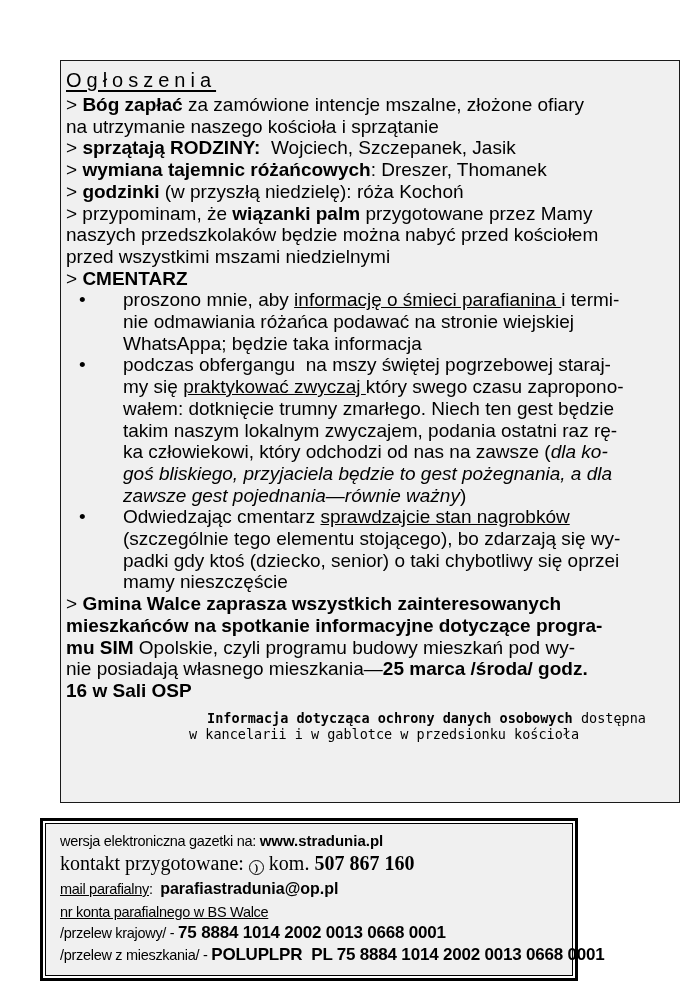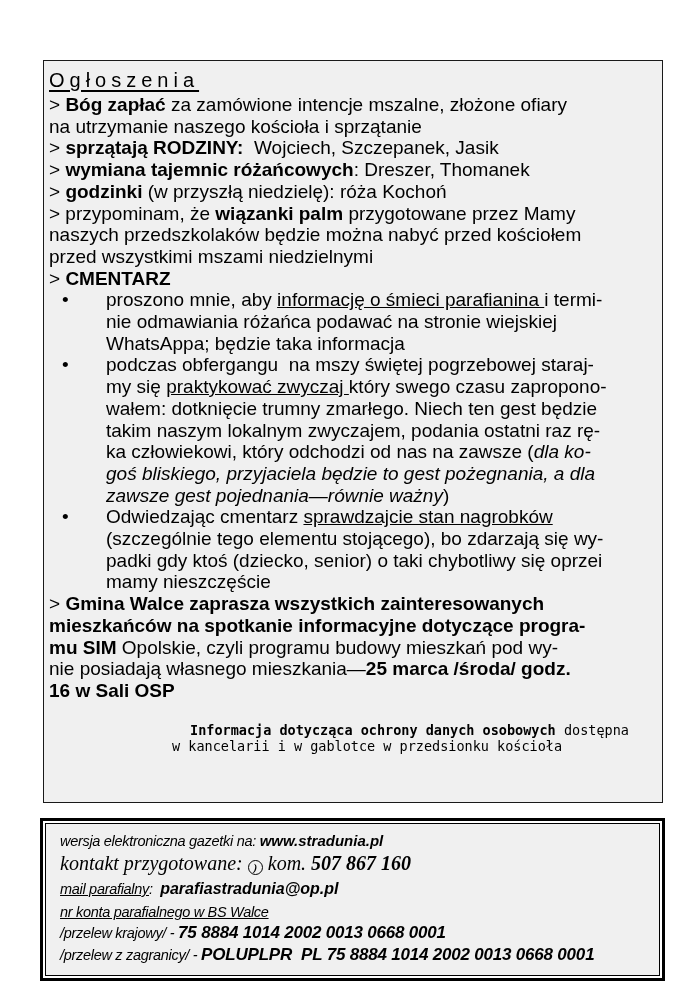--- a/index.html
+++ b/index.html
@@ -10,21 +10,21 @@
   body{
     background:var(--page-bg);
     color:var(--text);
     font-family:"Liberation Sans", sans-serif;
     position:relative;
     overflow:hidden;
   }
 
   
   .main-box{
-    position:absolute; left:43px; top:60px;
+    position:absolute; left:60px; top:60px;
     width:620px; height:743px;
     background:var(--box-bg);
     border:1px solid var(--border);
     padding:6px 6px 0 5px;
     overflow:hidden;
   }
   .ttl{
     font-size:20px; line-height:26px;
     letter-spacing:5px;
     text-decoration:underline;
@@ -43,31 +43,30 @@
     font-size:19px;
   }
   .b{ font-weight:bold; }
   .i{ font-style:italic; }
   .u{ text-decoration:underline; }
 
   .m1,.m2{
     font-family:"DejaVu Sans Mono", monospace;
     font-size:13.5px; line-height:16.5px;
   }
-  .m1{ margin-top:20px; padding-left:141px; }
+  .m1{ margin-top:8px; padding-left:141px; }
   .m2{ padding-left:123px; }
 
   
   .footer-outer{
     position:absolute; left:40px; top:818px;
-    width:625px;
+    width:538px;
     border:3px solid #000;
     background:#fff;
     padding:2px;
-    font-style:italic;
   }
   .footer-inner{
     border:1px solid #000;
     background:var(--box-bg);
     padding:7px 12px 9px 14px;
   }
   .fw,.fm,.fa,.ft1,.ft2{
     font-size:14.5px;
     letter-spacing:-0.3px;
     white-space:pre;
@@ -137,16 +136,16 @@
 </div>
 
 <div class="footer-outer">
   <div class="footer-inner">
     <div>
         <div class="fw"><span class="">wersja elektroniczna gazetki na: </span><span class="b sg-sans">www.stradunia.pl</span></div>
         <div class="fp"><span class="">kontakt przygotowane: </span><span class="phone-circle">)</span><span class=""> kom. </span><span class="b">507 867 160</span></div>
         <div class="fm"><span class="u">mail parafialny</span><span class="">:  </span><span class="b sg-sans sg-big">parafiastradunia@op.pl</span></div>
         <div class="fa"><span class="u">nr konta parafialnego w BS Walce</span></div>
         <div class="ft1"><span class="">/przelew krajowy/ - </span><span class="b sg-sans">75 8884 1014 2002 0013 0668 0001</span></div>
-        <div class="ft2"><span class="">/przelew z zagranicy/ - </span><span class="b sg-sans">POLUPLPR  PL 75 8884 1014 2002 0013 0668 0001</span></div>
+        <div class="ft2"><span class="">/przelew z mieszkania/ - </span><span class="b sg-sans">POLUPLPR  PL 75 8884 1014 2002 0013 0668 0001</span></div>
       </div>
   </div>
 </div>
 
 </body></html>

